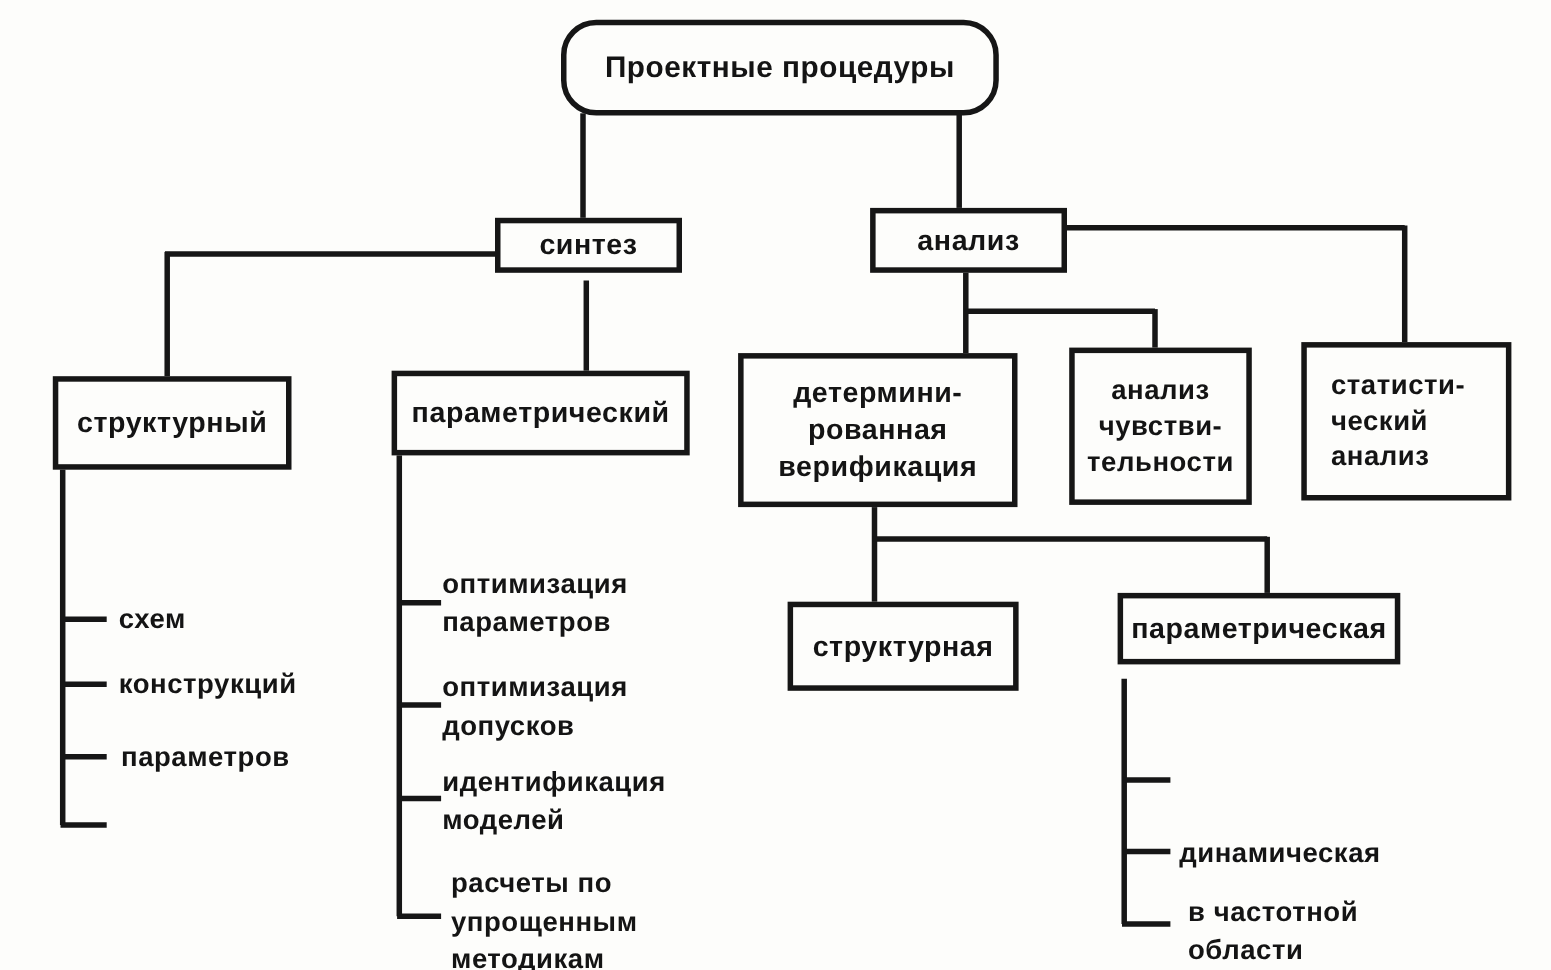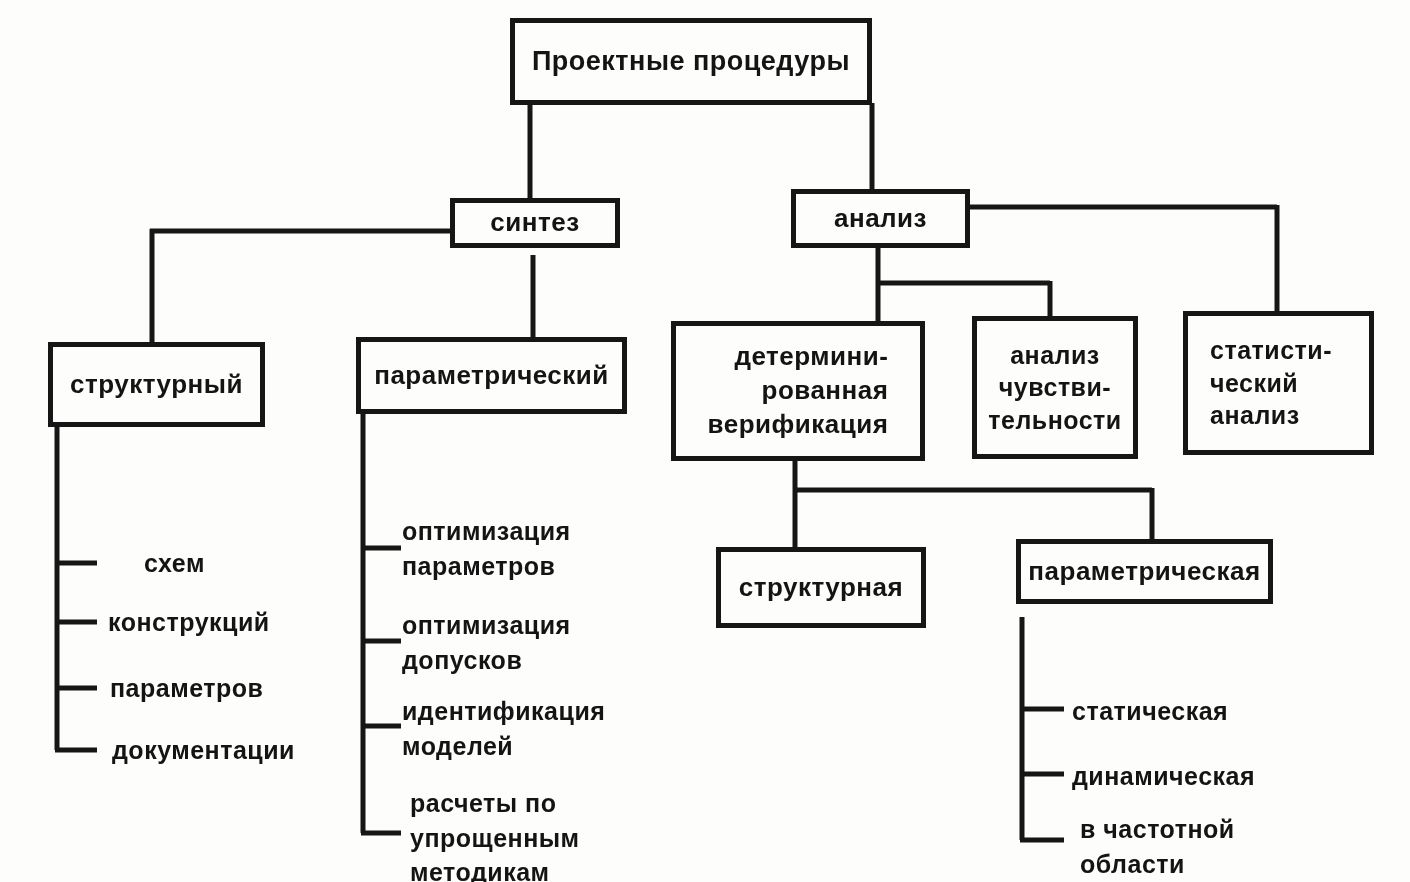--- a/index.html
+++ b/index.html
@@ -89,41 +89,41 @@
     <line x1="361" y1="641" x2="401" y2="641"></line>
     <line x1="361" y1="726" x2="401" y2="726"></line>
     <line x1="361" y1="833" x2="401" y2="833"></line>
 
     <line x1="1022" y1="617" x2="1022" y2="840"></line>
     <line x1="1020" y1="709" x2="1064" y2="709"></line>
     <line x1="1020" y1="774" x2="1064" y2="774"></line>
     <line x1="1020" y1="840" x2="1064" y2="840"></line>
   </svg>
 
-  <div class="box" style="left:510px; top:18px; width:362px; height:87px; font-size:27px;">
+  <div class="box" style="left:510px; top:18px; width:398px; height:87px; font-size:27px;border-radius:32px;">
     <span>Проектные процедуры</span>
   </div>
 
   <div class="box" style="left:450px; top:198px; width:170px; height:50px;">
     <span>синтез</span>
   </div>
 
   <div class="box" style="left:791px; top:189px; width:179px; height:59px;">
     <span>анализ</span>
   </div>
 
   <div class="box" style="left:48px; top:342px; width:217px; height:85px;">
     <span>структурный</span>
   </div>
 
   <div class="box" style="left:356px; top:337px; width:271px; height:77px;">
     <span>параметрический</span>
   </div>
 
-  <div class="box" style="left:671px; top:321px; width:254px; height:140px;text-align:right;">
+  <div class="box" style="left:671px; top:321px; width:254px; height:140px;">
     <span>детермини-
 рованная
 верификация</span>
   </div>
 
   <div class="box" style="left:972px; top:316px; width:166px; height:143px; font-size:25px;">
     <span>анализ
 чувстви-
 тельности</span>
   </div>
@@ -135,33 +135,31 @@
   </div>
 
   <div class="box" style="left:716px; top:547px; width:210px; height:81px;">
     <span>структурная</span>
   </div>
 
   <div class="box" style="left:1016px; top:539px; width:257px; height:65px;">
     <span>параметрическая</span>
   </div>
 
-  <div class="item" style="left:108px; top:546px;margin-left:36px;">схем</div>
+  <div class="item" style="left:108px; top:546px;">схем</div>
   <div class="item" style="left:108px; top:605px;">конструкций</div>
   <div class="item" style="left:110px; top:671px;">параметров</div>
-  <div class="item" style="left:112px; top:733px;">документации</div>
 
   <div class="item" style="left:402px; top:514px;">оптимизация
 параметров</div>
   <div class="item" style="left:402px; top:608px;">оптимизация
 допусков</div>
   <div class="item" style="left:402px; top:694px;">идентификация
 моделей</div>
   <div class="item" style="left:410px; top:786px;">расчеты по
 упрощенным
 методикам</div>
 
-  <div class="item" style="left:1072px; top:694px;">статическая</div>
   <div class="item" style="left:1072px; top:759px;">динамическая</div>
   <div class="item" style="left:1080px; top:812px;">в частотной
 области</div>
 
 </div>
 
 </body></html>

